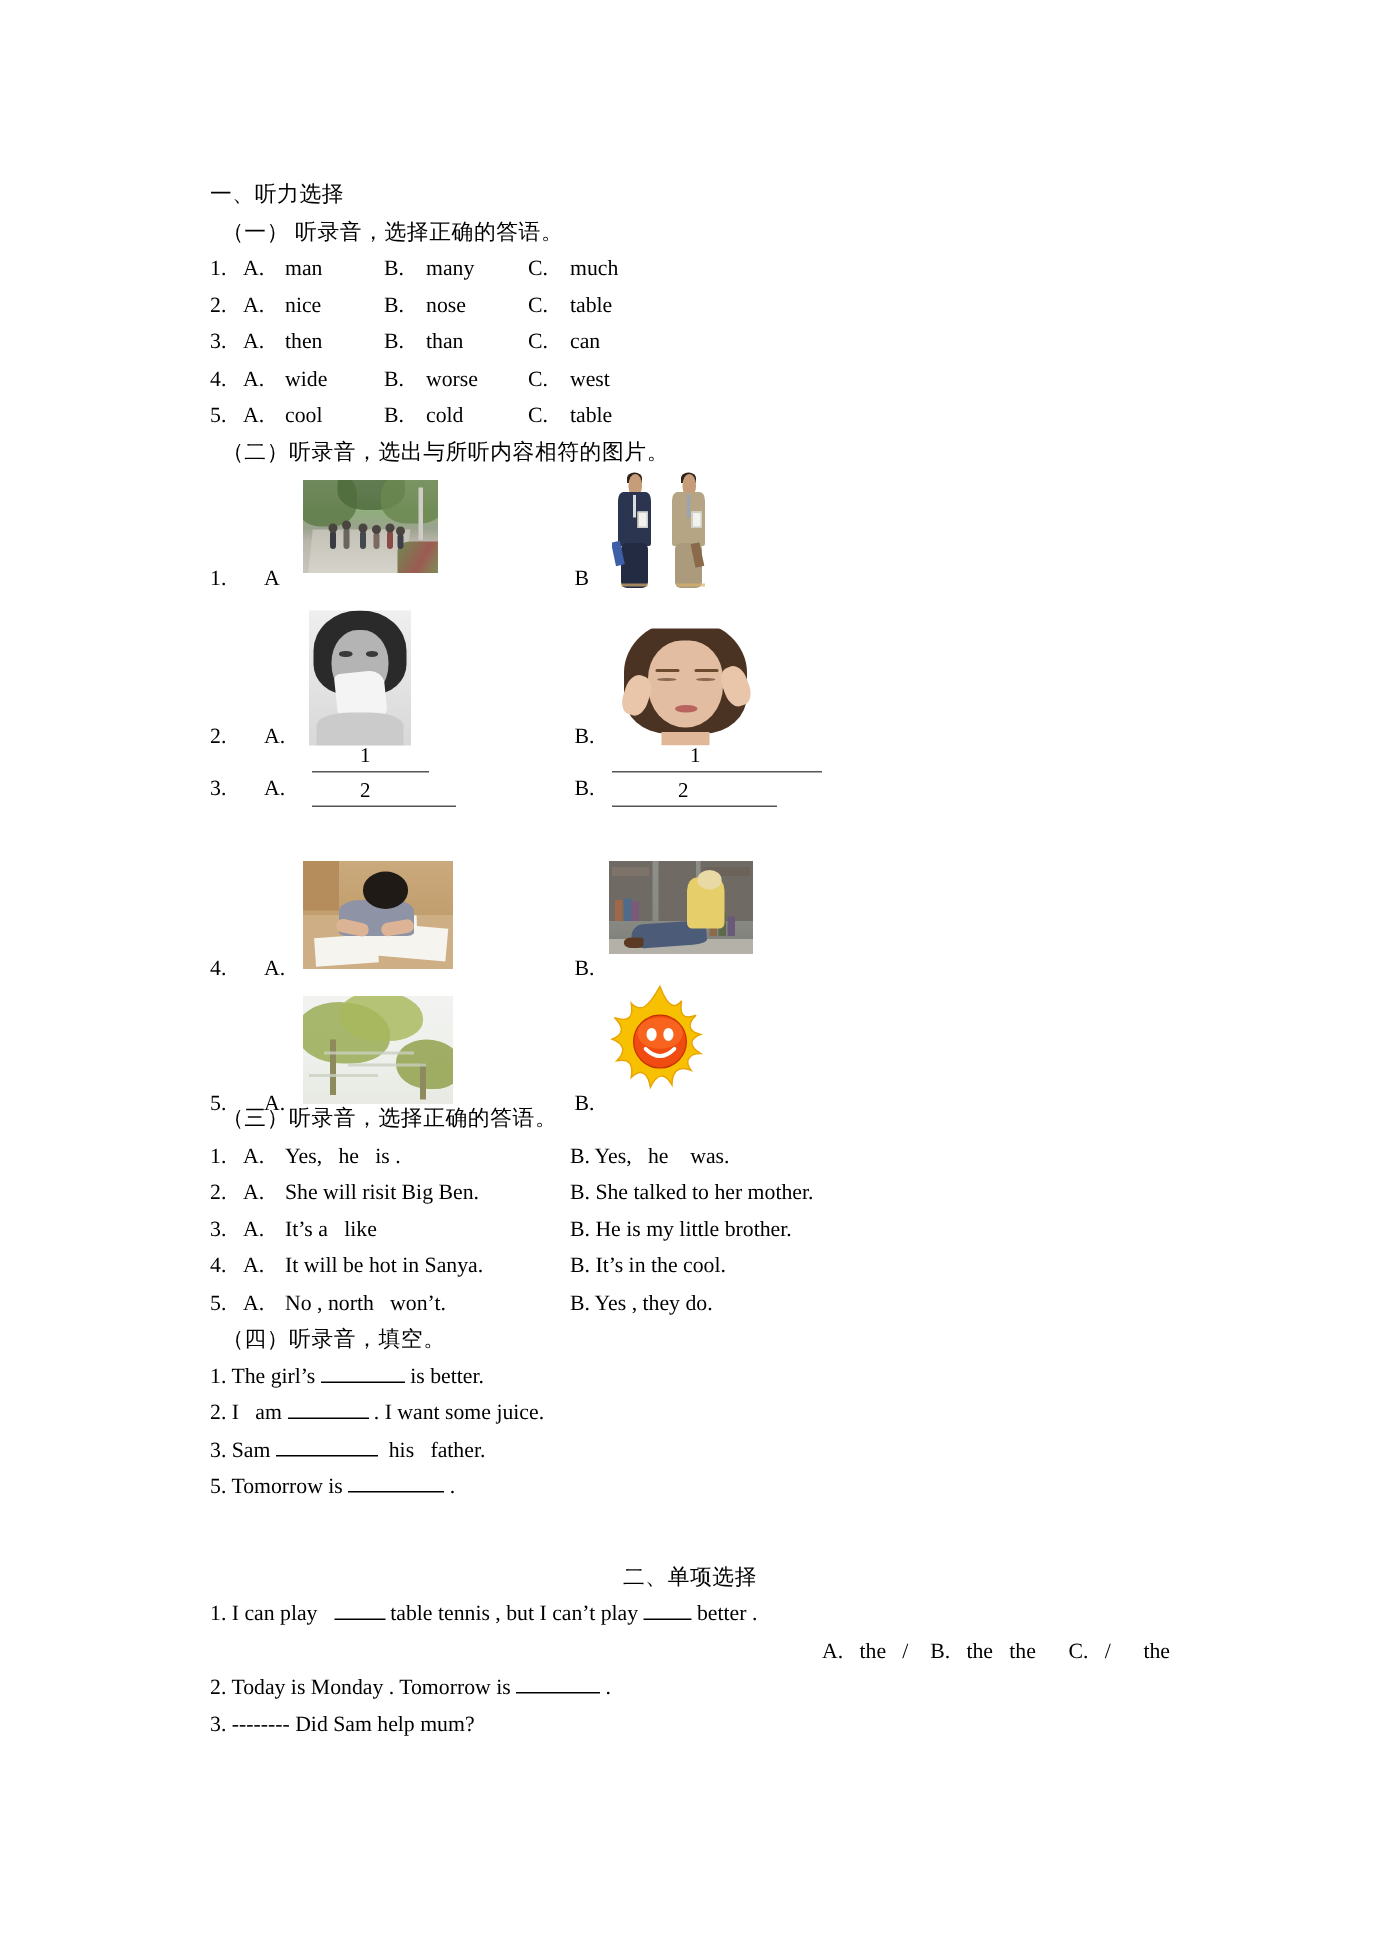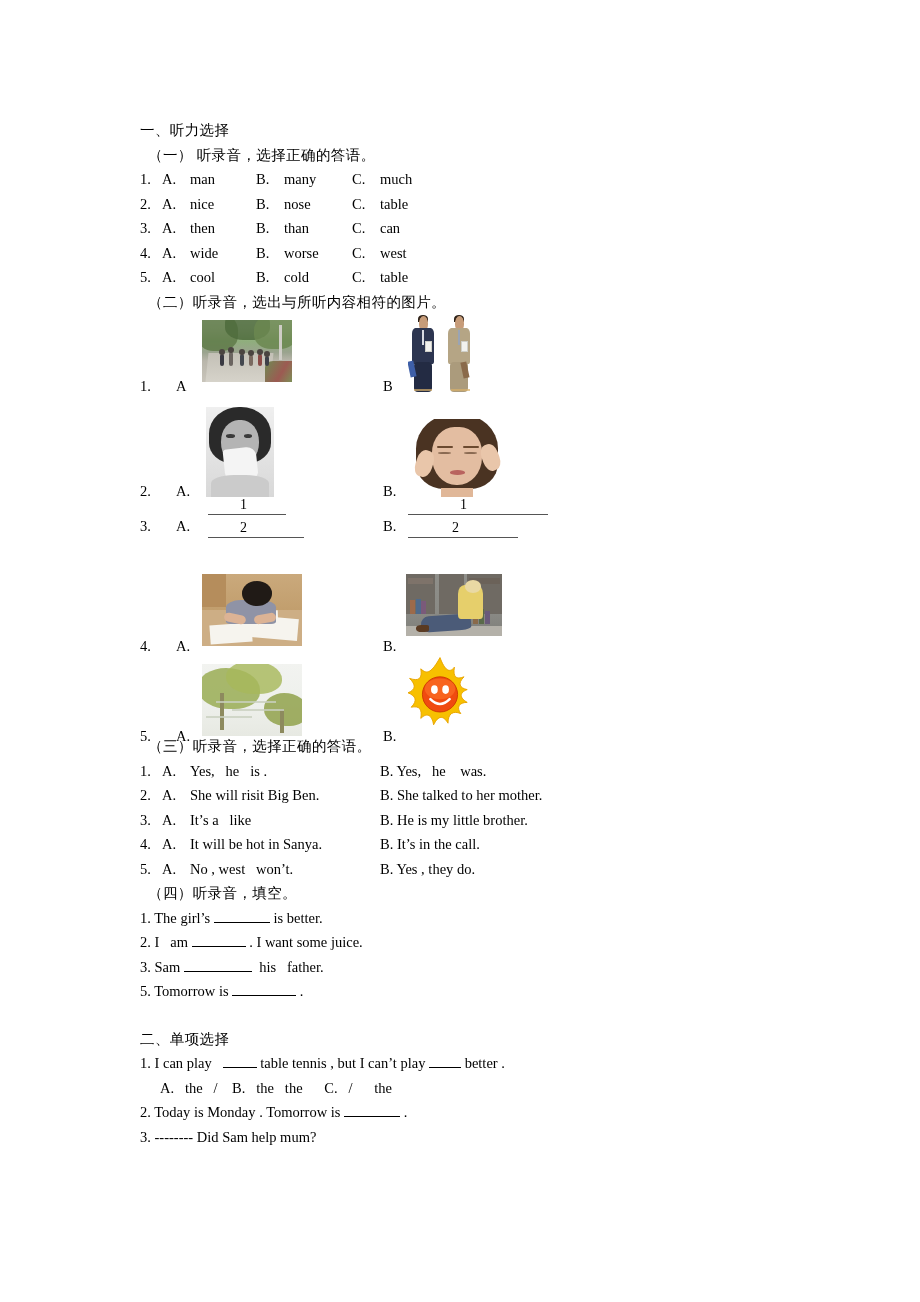--- a/index.html
+++ b/index.html
@@ -377,44 +377,44 @@
       <div class="arow">
         <span class="num">3.</span>
         <span class="la">A.</span>
         <span class="ta">It’s a   like</span>
         <span class="lb">B. He is my little brother.</span>
       </div>
       <div class="arow">
         <span class="num">4.</span>
         <span class="la">A.</span>
         <span class="ta">It will be hot in Sanya.</span>
-        <span class="lb">B. It’s in the call.</span>
+        <span class="lb">B. It’s in the cool.</span>
       </div>
       <div class="arow">
         <span class="num">5.</span>
         <span class="la">A.</span>
-        <span class="ta">No , west   won’t.</span>
+        <span class="ta">No , north   won’t.</span>
         <span class="lb">B. Yes , they do.</span>
       </div>
     </div>
 
     <div class="sub-head">（四）听录音，填空。</div>
 
     <div>
       <div class="frow"><span>1.</span> <span>The girl’s </span><span class="bl" style="width:56px;"></span><span> is better.</span></div>
       <div class="frow"><span>2.</span> <span>I   am </span><span class="bl" style="width:54px;"></span><span> . I want some juice.</span></div>
       <div class="frow"><span>3.</span> <span>Sam </span><span class="bl" style="width:68px;"></span><span>  his   father.</span></div>
       <div class="frow"><span>5.</span> <span>Tomorrow is </span><span class="bl" style="width:64px;"></span><span> .</span></div>
     </div>
 
-    <div class="sec-head" style="margin-top:23px;">二、单项选择</div>
+    <div class="sec-head" style="margin-top:36px;text-align:center;">二、单项选择</div>
 
     <div>
       <div class="frow"><span>1.</span> <span>I can play   </span><span class="bl" style="width:34px;"></span><span> table tennis , but I can’t play </span><span class="bl" style="width:32px;"></span><span> better .</span></div>
-      <div class="qline" style="padding-left:20px;">A.   the   /    B.   the   the      C.   /      the</div>
+      <div class="qline" style="padding-left:20px;text-align:right;">A.   the   /    B.   the   the      C.   /      the</div>
 
       <div class="frow"><span>2.</span> <span>Today is Monday . Tomorrow is </span><span class="bl" style="width:56px;"></span><span> .</span></div>
 
       <div class="frow"><span>3.</span> <span>-------- Did Sam help mum?</span></div>
     </div>
 
   </div>
 </div>
 
 </body></html>

